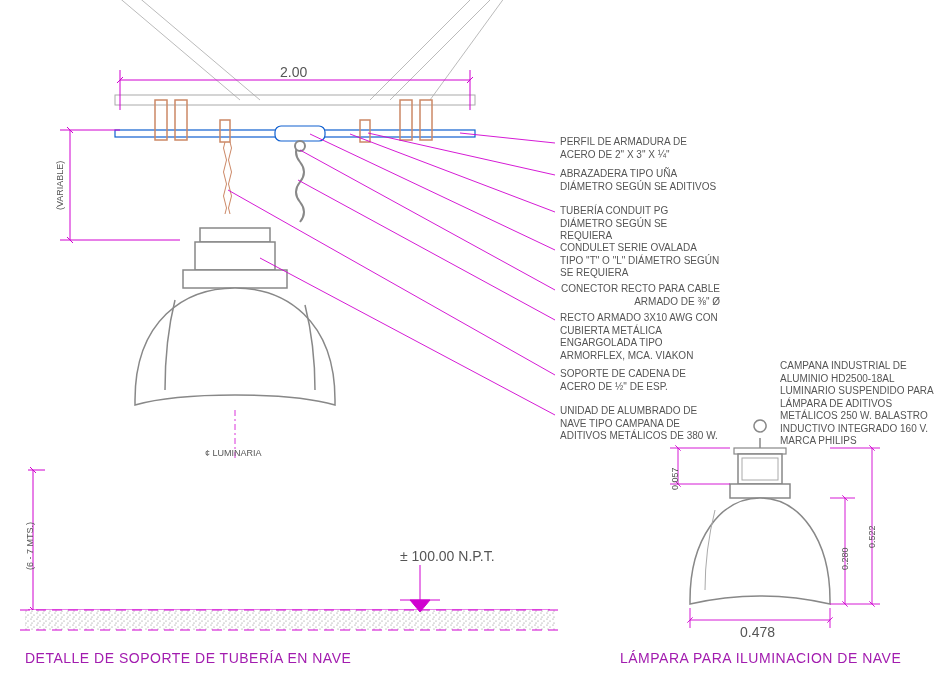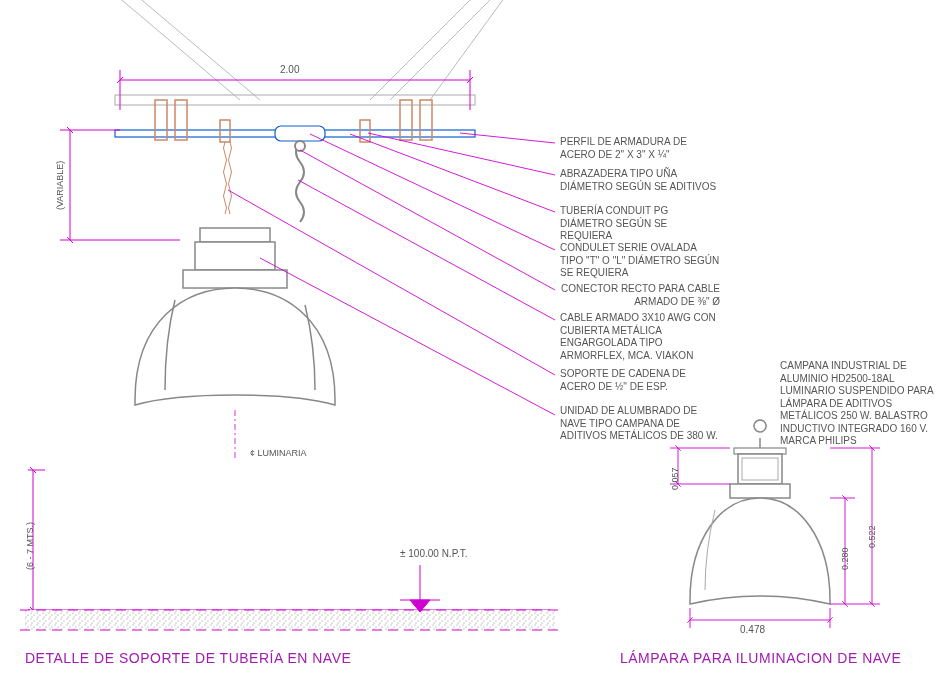--- a/index.html
+++ b/index.html
@@ -23,21 +23,21 @@
   }
   .annot {
     position: absolute;
     font-size: 10px;
     color: #555;
     line-height: 1.25;
     max-width: 160px;
   }
   .dim {
     position: absolute;
-    font-size: 10px;
+    font-size: 14px;
     color: #555;
   }
   .vlabel {
     position: absolute;
     font-size: 9px;
     color: #555;
     transform: rotate(-90deg);
     transform-origin: left top;
   }
   .centerlabel {
@@ -206,29 +206,29 @@
       <line x1="130" y1="168" x2="130" y2="188"></line>
       <line x1="-10" y1="180" x2="130" y2="180" marker-start="url(#tick)" marker-end="url(#tick)"></line>
     </g>
   </g>
 
 </svg>
 
 <div class="dim" style="left:280px; top:64px;">2.00</div>
 <div class="vlabel" style="left:55px; top:210px;">(VARIABLE)</div>
 <div class="vlabel" style="left:25px; top:570px;">(6 - 7 MTS.)</div>
-<div class="centerlabel" style="left:205px; top:448px;margin-left:45px;">¢ LUMINARIA</div>
+<div class="centerlabel" style="left:205px; top:448px;">¢ LUMINARIA</div>
 <div class="dim" style="left:400px; top:548px;">± 100.00 N.P.T.</div>
 
 <div class="annot" style="left:560px; top:136px;">PERFIL DE ARMADURA DE ACERO DE 2" X 3" X ¼"</div>
 <div class="annot" style="left:560px; top:168px;">ABRAZADERA TIPO UÑA DIÁMETRO SEGÚN SE ADITIVOS</div>
 <div class="annot" style="left:560px; top:205px;">TUBERÍA CONDUIT PG DIÁMETRO SEGÚN SE REQUIERA</div>
 <div class="annot" style="left:560px; top:242px;">CONDULET SERIE OVALADA TIPO "T" O "L" DIÁMETRO SEGÚN SE REQUIERA</div>
 <div class="annot" style="left:560px; top:283px;text-align:right;">CONECTOR RECTO PARA CABLE ARMADO DE ⅜" Ø</div>
-<div class="annot" style="left:560px; top:312px;">CABLE ARMADO 3X10 AWG CON CUBIERTA METÁLICA ENGARGOLADA TIPO ARMORFLEX, MCA. VIAKON</div>
+<div class="annot" style="left:560px; top:312px;">RECTO ARMADO 3X10 AWG CON CUBIERTA METÁLICA ENGARGOLADA TIPO ARMORFLEX, MCA. VIAKON</div>
 <div class="annot" style="left:560px; top:368px;">SOPORTE DE CADENA DE ACERO DE ½" DE ESP.</div>
 <div class="annot" style="left:560px; top:405px;">UNIDAD DE ALUMBRADO DE NAVE TIPO CAMPANA DE ADITIVOS METÁLICOS DE 380 W.</div>
 
 <div class="annot" style="left:780px; top:360px; max-width:165px;">CAMPANA INDUSTRIAL DE ALUMINIO HD2500-18AL LUMINARIO SUSPENDIDO PARA LÁMPARA DE ADITIVOS METÁLICOS 250 W. BALASTRO INDUCTIVO INTEGRADO 160 V. MARCA PHILIPS</div>
 
 <div class="vlabel" style="left:670px; top:490px;">0.057</div>
 <div class="vlabel" style="left:840px; top:570px;">0.280</div>
 <div class="vlabel" style="left:867px; top:548px;">0.522</div>
 <div class="dim" style="left:740px; top:624px;">0.478</div>
 

